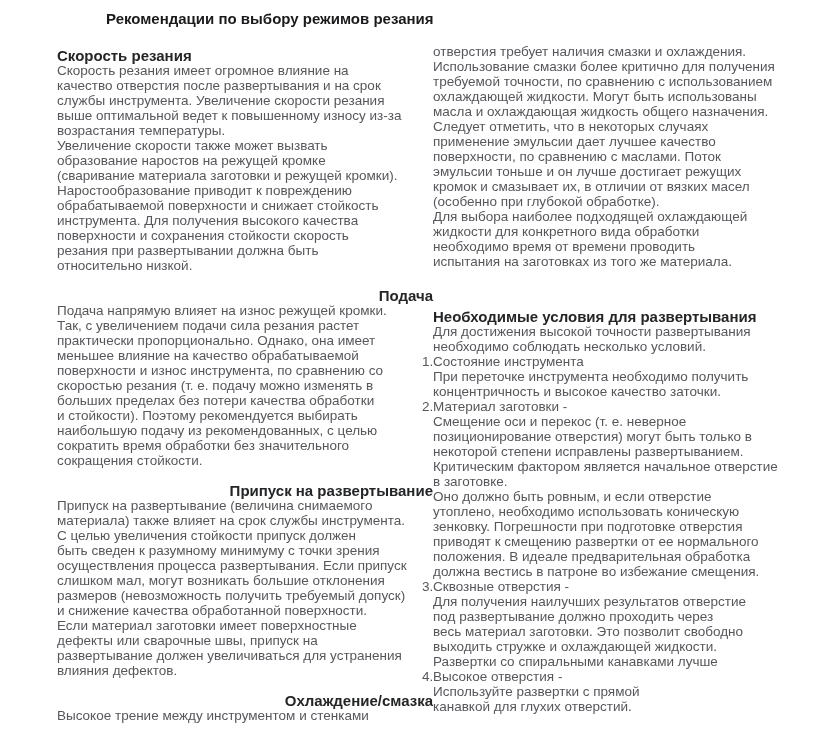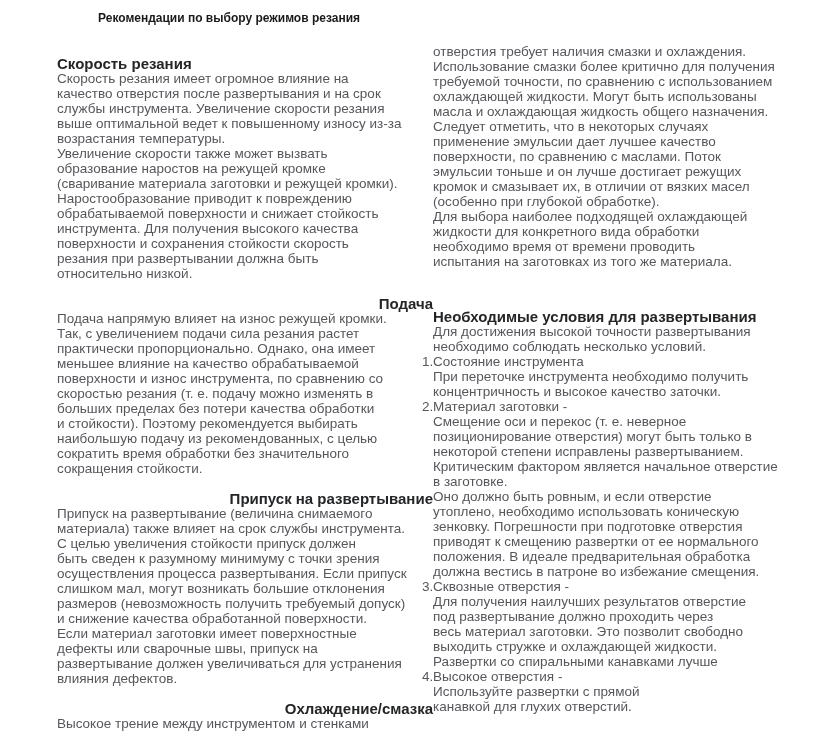--- a/index.html
+++ b/index.html
@@ -10,38 +10,37 @@
     height: 736px;
     background: var(--bg, #ffffff);
     font-family: "Liberation Sans", "DejaVu Sans", sans-serif;
     font-size: 13.5px;
     line-height: 15px;
     color: var(--body-text, #56575b);
     overflow: hidden;
   }
   .doc-title {
     position: absolute;
-    left: 98px;
+    left: 106px;
     top: 9px;
-    font-size: 12px;
+    font-size: 15px;
     line-height: 19px;
     font-weight: 700;
     color: var(--title-text, #1a1a1c);
     white-space: nowrap;
   }
   .col { position: absolute; }
   .col-left  { left: 57px;  top: 48px; width: 376px; }
   .col-right { left: 433px; top: 44px; width: 382px; }
   .heading {
     font-weight: 700;
     font-size: 15px;
     line-height: 15px;
     color: var(--heading-text, #242527);
     white-space: nowrap;
-    margin-top: 8px;
   }
   .heading.gap    { margin-top: 15px; text-align: right; }
   .heading.gap-lg { margin-top: 40px; }
   .line { white-space: nowrap; }
   .item-first { position: relative; white-space: nowrap; }
   .marker {
     position: absolute;
     left: -11px;
     top: 0;
   }

